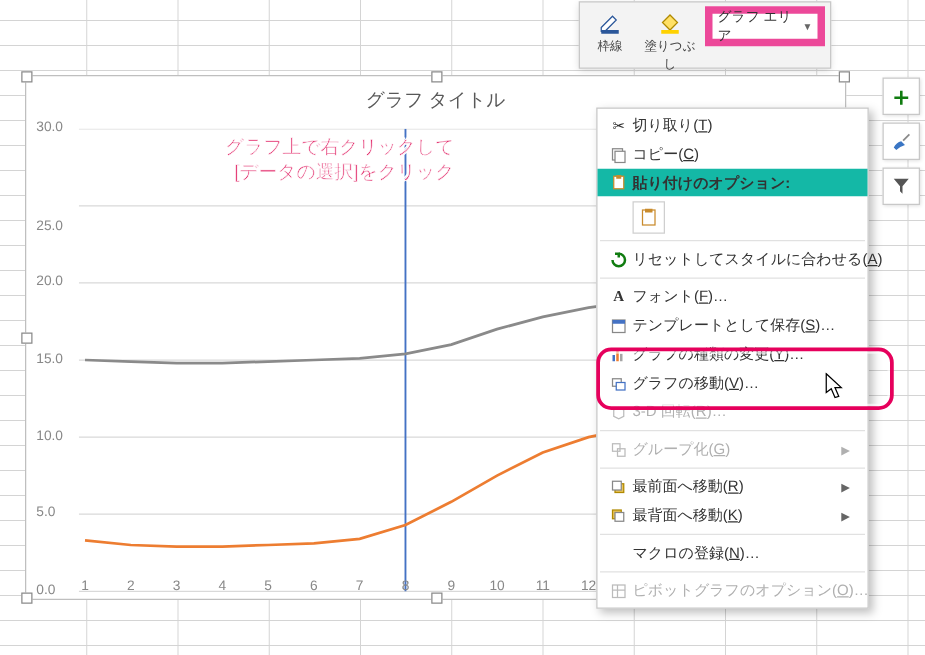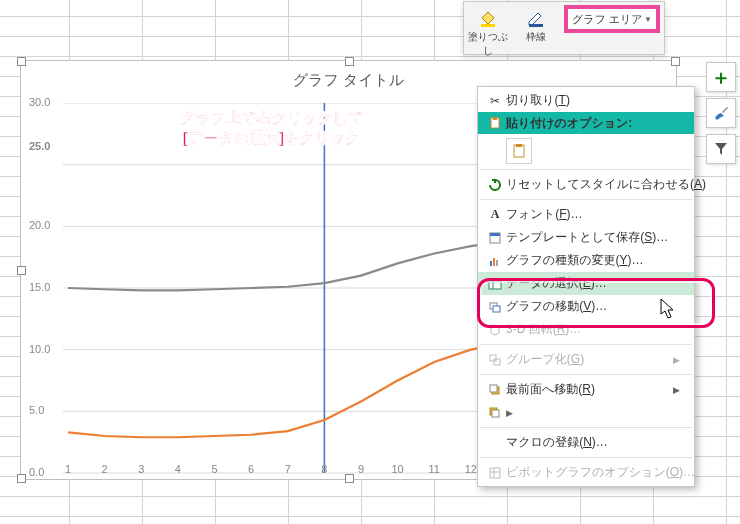--- a/index.html
+++ b/index.html
@@ -9,38 +9,38 @@
 .gridbg{position:absolute;left:0;top:0;right:0;bottom:0;
   background-image:linear-gradient(to right,#d4d4d4 1px,transparent 1px),linear-gradient(to bottom,#d4d4d4 1px,transparent 1px);
   background-size:73px 20px;
   background-position:-4px -4px}
 
 
 .minitb{position:absolute;left:463px;top:1px;width:200px;height:52px;border:1px solid #c8c8c8;background:#f3f3f3;display:flex;box-shadow:0 2px 6px rgba(0,0,0,0.15)}
 .minitb .btn{width:48px;text-align:center;padding-top:4px;font-size:10px;color:#444;cursor:pointer}
 .minitb .btn .ic{height:24px;display:flex;align-items:center;justify-content:center}
 .minitb .right{flex:1;padding:3px 4px}
-.selbox{height:20px;border:4px solid #ec4899;background:#fff;display:flex;align-items:center;justify-content:space-between;padding:0 4px;font-size:11px}
+.selbox{height:20px;border:6px solid #ec4899;background:#fff;display:flex;align-items:center;justify-content:space-between;padding:0 4px;font-size:11px}
 .selbox .dd{font-size:8px;color:#666}
 
 
 .chart{position:absolute;left:20px;top:60px;width:655px;height:418px;border:1px solid #bfbfbf;background:#fff}
 .chart .handle{position:absolute;width:7px;height:7px;border:1px solid #8a8a8a;background:#fff}
 .h-tl{left:-4px;top:-4px}.h-tr{right:-4px;top:-4px}.h-bl{left:-4px;bottom:-4px}.h-br{right:-4px;bottom:-4px}
 .h-tm{left:50%;top:-4px;margin-left:-4px}.h-bm{left:50%;bottom:-4px;margin-left:-4px}
 .h-ml{left:-4px;top:50%;margin-top:-4px}.h-mr{right:-4px;top:50%;margin-top:-4px}
 
 .chart-title{text-align:center;padding:10px 0 4px;font-size:15px;color:#585858}
 .plot{position:absolute;left:42px;top:42px;width:596px;height:394px}
 .plot svg{width:100%;height:100%}
 .ylab{position:absolute;left:8px;width:30px;text-align:left;font-size:11px;color:#888}
 .xlab{position:absolute;bottom:4px;font-size:11px;color:#888;transform:translateX(-50%)}
 
 
-.annot{position:absolute;left:180px;top:108px;font-size:15px;font-weight:bold;color:#e01a5f;text-align:center;line-height:1.3;
+.annot{position:absolute;left:180px;top:108px;font-size:15px;font-weight:normal;color:#e01a5f;text-align:right;line-height:1.3;
   -webkit-text-stroke:0.5px #fff;text-shadow:1px 1px 0 #fff,-1px -1px 0 #fff,1px -1px 0 #fff,-1px 1px 0 #fff}
 
 
 .ctx{position:absolute;left:477px;top:86px;width:216px;background:#fff;border:1px solid #c6c6c6;box-shadow:3px 3px 7px rgba(0,0,0,.25);padding:2px 0}
 .ctx .mi{display:flex;align-items:center;height:23px;padding:0 14px 0 6px;cursor:default}
 .ctx .mi .ic{width:22px;height:18px;display:flex;align-items:center;justify-content:center;flex:none}
 .ctx .mi .lb{flex:1;font-size:12px;color:#333;white-space:nowrap}
 .ctx .mi .ar{font-size:9px;color:#666}
 .ctx .mi.disabled .lb,.ctx .mi.disabled .ic,.ctx .mi.disabled .ar{color:#b0b0b0}
 .ctx .sep{height:1px;background:#e1e1e1;margin:3px 2px}
@@ -62,34 +62,34 @@
 </head>
 <body>
 
 <div id="stage">
   <div class="gridbg"></div>
 
   <div class="minitb">
     <div class="btn">
       <div class="ic">
         <svg width="20" height="20" viewBox="0 0 20 20">
-            <path d="M4 10 L10 4 L16 10 L10 16 Z" fill="#ffe066" stroke="#b08900"></path>
-            <rect x="3" y="16" width="14" height="3" fill="#ffd200"></rect>
-          </svg>
-      </div>
-      <div>塗りつぶし</div>
+            <path d="M3 14 L12 5 L15 8 L6 17 L3 17 Z" fill="#fff" stroke="#2b579a"></path>
+            <rect x="3" y="16" width="14" height="3" fill="#2b579a"></rect>
+          </svg>
+      </div>
+      <div>枠線</div>
     </div>
     <div class="btn">
       <div class="ic">
         <svg width="20" height="20" viewBox="0 0 20 20">
-            <path d="M3 14 L12 5 L15 8 L6 17 L3 17 Z" fill="#fff" stroke="#2b579a"></path>
-            <rect x="3" y="16" width="14" height="3" fill="#2b579a"></rect>
-          </svg>
-      </div>
-      <div>枠線</div>
+            <path d="M4 10 L10 4 L16 10 L10 16 Z" fill="#ffe066" stroke="#b08900"></path>
+            <rect x="3" y="16" width="14" height="3" fill="#ffd200"></rect>
+          </svg>
+      </div>
+      <div>塗りつぶし</div>
     </div>
     <div class="right">
       <div class="selbox">
         <span>グラフ エリア</span>
         <span class="dd">▼</span>
       </div>
     </div>
   </div>
 
   <div class="chart">
@@ -116,21 +116,21 @@
           <path d="M5 185 L41.625 186.23333333333332 L78.25 187.46666666666664 L114.875 187.46666666666664 L151.5 186.23333333333332 L188.125 185 L224.75 183.76666666666668 L261.375 180.06666666666666 L298 172.66666666666666 L334.625 160.33333333333334 L371.25 150.46666666666664 L407.875 143.0666666666667 L444.5 138.13333333333333 L481.125 136.9 L517.75 135.66666666666669 L554.375 136.9 L591 139.36666666666667 " fill="none" stroke="#8a8a8a" stroke-width="2.2"></path>
           <path d="M5 329.3 L41.625 333 L78.25 334.23333333333335 L114.875 334.23333333333335 L151.5 333 L188.125 331.7666666666667 L224.75 328.06666666666666 L261.375 316.9666666666667 L298 298.46666666666664 L334.625 277.5 L371.25 259 L407.875 246.66666666666669 L444.5 239.26666666666668 L481.125 235.5666666666667 L517.75 234.33333333333331 L554.375 235.5666666666667 L591 238.03333333333333 " fill="none" stroke="#ed7d31" stroke-width="2.2"></path>
         </svg>
     </div>
     <div id="ylabs">
         <div class="ylab" style="top: 405px;">0.0</div>
         <div class="ylab" style="top: 343.333px;">5.0</div>
         <div class="ylab" style="top: 281.667px;">10.0</div>
         <div class="ylab" style="top: 220px;">15.0</div>
         <div class="ylab" style="top: 158.333px;">20.0</div>
-        <div class="ylab" style="top: 79px; font-weight: bold;">25.0</div>
+        <div class="ylab" style="top: 114px;">25.0</div>
         <div class="ylab" style="top: 35px;">30.0</div>
       </div>
     <div id="xlabs">
         <div class="xlab" style="left: 47px;">1</div>
         <div class="xlab" style="left: 83.625px;">2</div>
         <div class="xlab" style="left: 120.25px;">3</div>
         <div class="xlab" style="left: 156.875px;">4</div>
         <div class="xlab" style="left: 193.5px;">5</div>
         <div class="xlab" style="left: 230.125px;">6</div>
         <div class="xlab" style="left: 266.75px;">7</div>
@@ -165,20 +165,29 @@
     <svg width="16" height="16" viewBox="0 0 16 16">
         <path d="M2 2 H14 L9 8 V14 L7 12 V8 Z" fill="#555"></path>
       </svg>
   </div>
 
   <div class="ctx">
     <div class="mi">
       <span class="ic">✂</span>
       <span class="lb"><span>切り取り</span>(<span class="u">T</span>)</span>
     </div>
+    <div class="mi">
+      <span class="ic">
+          <svg width="14" height="14" viewBox="0 0 14 14">
+            <rect x="2" y="2" width="8" height="9" fill="#fff" stroke="#888"></rect>
+            <rect x="4" y="4" width="8" height="9" fill="#fff" stroke="#888"></rect>
+          </svg>
+        </span>
+      <span class="lb"><span>コピー</span>(<span class="u">C</span>)</span>
+    </div>
     <div class="hdr">
       <span class="ic">
           <svg width="14" height="14" viewBox="0 0 14 14">
             <rect x="3" y="2" width="8" height="10" fill="#fff" stroke="#c98b2c"></rect>
             <rect x="5" y="1" width="4" height="3" fill="#c98b2c"></rect>
           </svg>
         </span>
       <span class="lb">貼り付けのオプション:</span>
     </div>
     <div class="pasteops">
@@ -216,30 +225,20 @@
     <div class="mi">
       <span class="ic">
           <svg width="14" height="14" viewBox="0 0 14 14">
             <rect x="2" y="7" width="2" height="5" fill="#4472c4"></rect>
             <rect x="5" y="4" width="2" height="8" fill="#ed7d31"></rect>
             <rect x="8" y="6" width="2" height="6" fill="#a5a5a5"></rect>
           </svg>
         </span>
       <span class="lb"><span>グラフの種類の変更</span>(<span class="u">Y</span>)<span>…</span></span>
     </div>
-    <div class="mi sel">
-      <span class="ic">
-          <svg width="14" height="14" viewBox="0 0 14 14">
-            <rect x="1" y="2" width="12" height="10" fill="#fff" stroke="#2b8a5a"></rect>
-            <line x1="1" y1="5" x2="13" y2="5" stroke="#2b8a5a"></line>
-            <line x1="5" y1="2" x2="5" y2="12" stroke="#2b8a5a"></line>
-          </svg>
-        </span>
-      <span class="lb"><span>データの選択</span>(<span class="u">E</span>)<span>…</span></span>
-    </div>
     <div class="mi">
       <span class="ic">
           <svg width="14" height="14" viewBox="0 0 14 14">
             <rect x="2" y="3" width="7" height="6" fill="#fff" stroke="#888"></rect>
             <rect x="5" y="6" width="7" height="6" fill="#fff" stroke="#4472c4"></rect>
           </svg>
         </span>
       <span class="lb"><span>グラフの移動</span>(<span class="u">V</span>)<span>…</span></span>
     </div>
     <div class="mi disabled">
@@ -272,20 +271,21 @@
       <span class="lb"><span>最前面へ移動</span>(<span class="u">R</span>)</span>
       <span class="ar">▶</span>
     </div>
     <div class="mi">
       <span class="ic">
           <svg width="14" height="14" viewBox="0 0 14 14">
             <rect x="2" y="2" width="7" height="7" fill="#e8c35a" stroke="#b08900"></rect>
             <rect x="4" y="4" width="7" height="7" fill="#fff" stroke="#888"></rect>
           </svg>
         </span>
+      <span class="lb"><span>最背面へ移動</span>(<span class="u">K</span>)</span>
       <span class="ar">▶</span>
     </div>
     <div class="sep"></div>
     <div class="mi">
       <span class="ic"></span>
       <span class="lb"><span>マクロの登録</span>(<span class="u">N</span>)<span>…</span></span>
     </div>
     <div class="sep"></div>
     <div class="mi disabled">
       <span class="ic">

